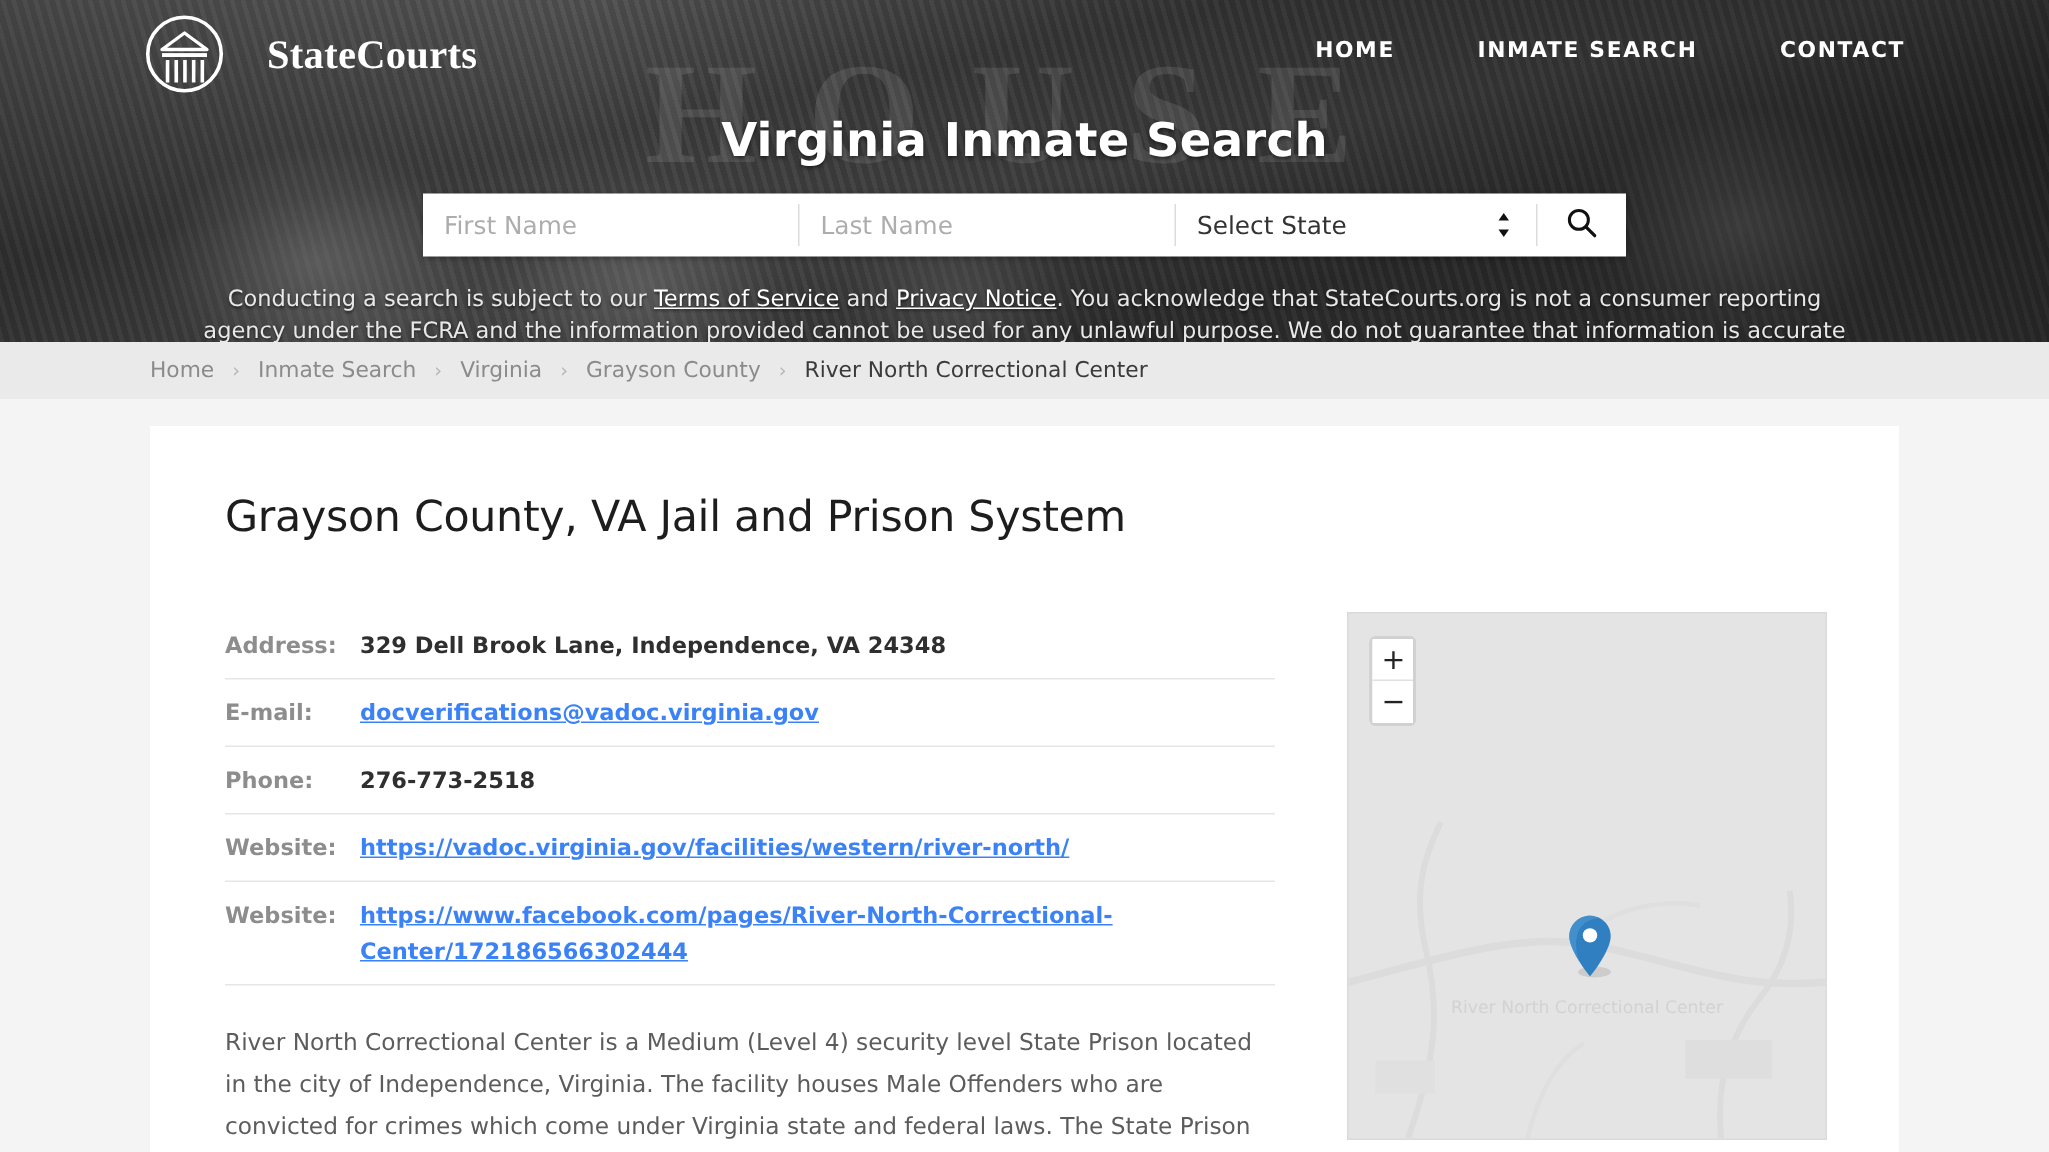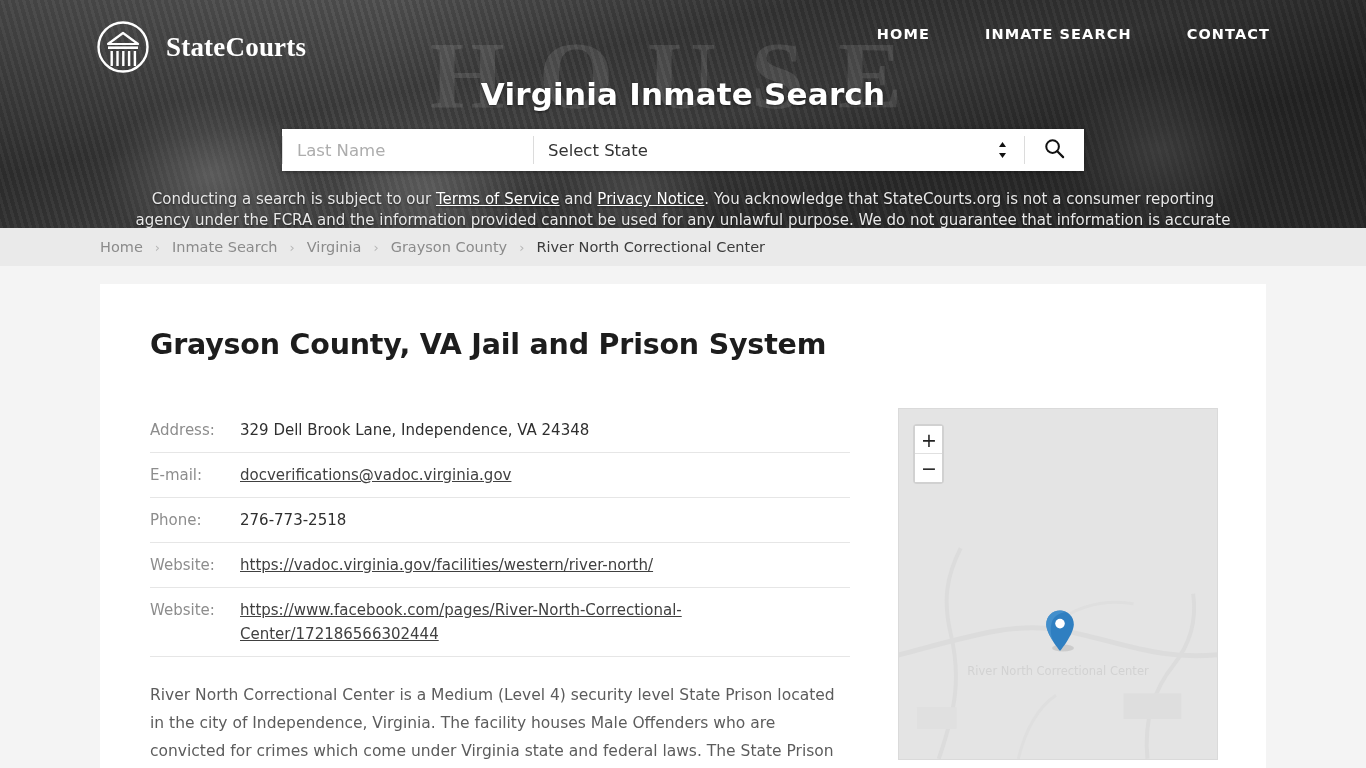--- a/index.html
+++ b/index.html
@@ -56,24 +56,24 @@
   .hero-inner { position: relative; z-index: 5; }
 
   .topbar {
     position: relative;
     height: 72px;
     display: flex;
     align-items: center;
   }
   .brand {
     position: absolute;
-    left: 96px; top: 20px;
-    display: flex;
-    align-items: center;
-    gap: 16px;
+    left: 96px; top: 9px;
+    display: flex;
+    align-items: center;
+    gap: 28px;
     text-decoration: none;
     text-align: center;
   }
   .brand-mark { width: 54px; height: 54px; display: block; }
   .brand-name {
     color: #fff;
     font-family: "Liberation Serif", "DejaVu Serif", serif;
     font-size: 27px;
     font-weight: 700;
     letter-spacing: .2px;
@@ -192,53 +192,54 @@
     position: relative;
     margin: 18px auto 0;
     width: 1166px;
     min-height: 600px;
     background: #fff;
     padding: 44px 50px 0 50px;
   }
   .page-title {
     margin: 0;
     font-size: 28.5px;
-    font-weight: 700;
+    font-weight: 400;
     color: #1d1d1d;
     letter-spacing: -.2px;
   }
 
   .body-grid {
     display: flex;
     margin-top: 47px;
     gap: 48px;
   }
   .col-left { width: 700px; }
   .col-right { width: 320px; }
 
   table.facts {
     width: 700px;
     border-collapse: collapse;
+    font-weight: bold;
   }
   table.facts td {
     border-bottom: 1px solid #e6e6e6;
     padding: 10px 0;
     font-size: 15px;
     vertical-align: top;
     line-height: 24px;
   }
   table.facts td.lbl {
     width: 90px;
     color: #8d8d8d;
     white-space: nowrap;
     padding-right: 12px;
   }
   table.facts td.val { color: #2f2f2f; }
   table.facts td.val a {
-    color: #404040;
+    color: #3b82f6;
     text-decoration: underline;
   }
 
   .desc {
     margin: 24px 0 0;
     width: 700px;
     font-size: 15.5px;
     line-height: 28px;
     color: #5c5c5c;
   }
@@ -322,20 +323,21 @@
       <nav class="mainnav">
         <a href="#">HOME</a>
         <a href="#">INMATE SEARCH</a>
         <a href="#">CONTACT</a>
       </nav>
     </div>
 
     <h1 class="hero-title">Virginia Inmate Search</h1>
 
     <form class="searchbar">
+      <input class="fld-first" type="text" placeholder="First Name" style="">
       <span class="divider-v"></span>
       <input class="fld-last" type="text" placeholder="Last Name" style="">
       <span class="divider-v"></span>
       <div class="select-wrap">
         <span class="sel-value">Select State</span>
         <span class="stepper-icon">
           <svg viewBox="0 0 11 18" width="11" height="18" aria-hidden="true">
             <path d="M5.5 1 L9 6 L2 6 Z" fill="#111"></path>
             <path d="M5.5 17 L9 12 L2 12 Z" fill="#111"></path>
           </svg>

